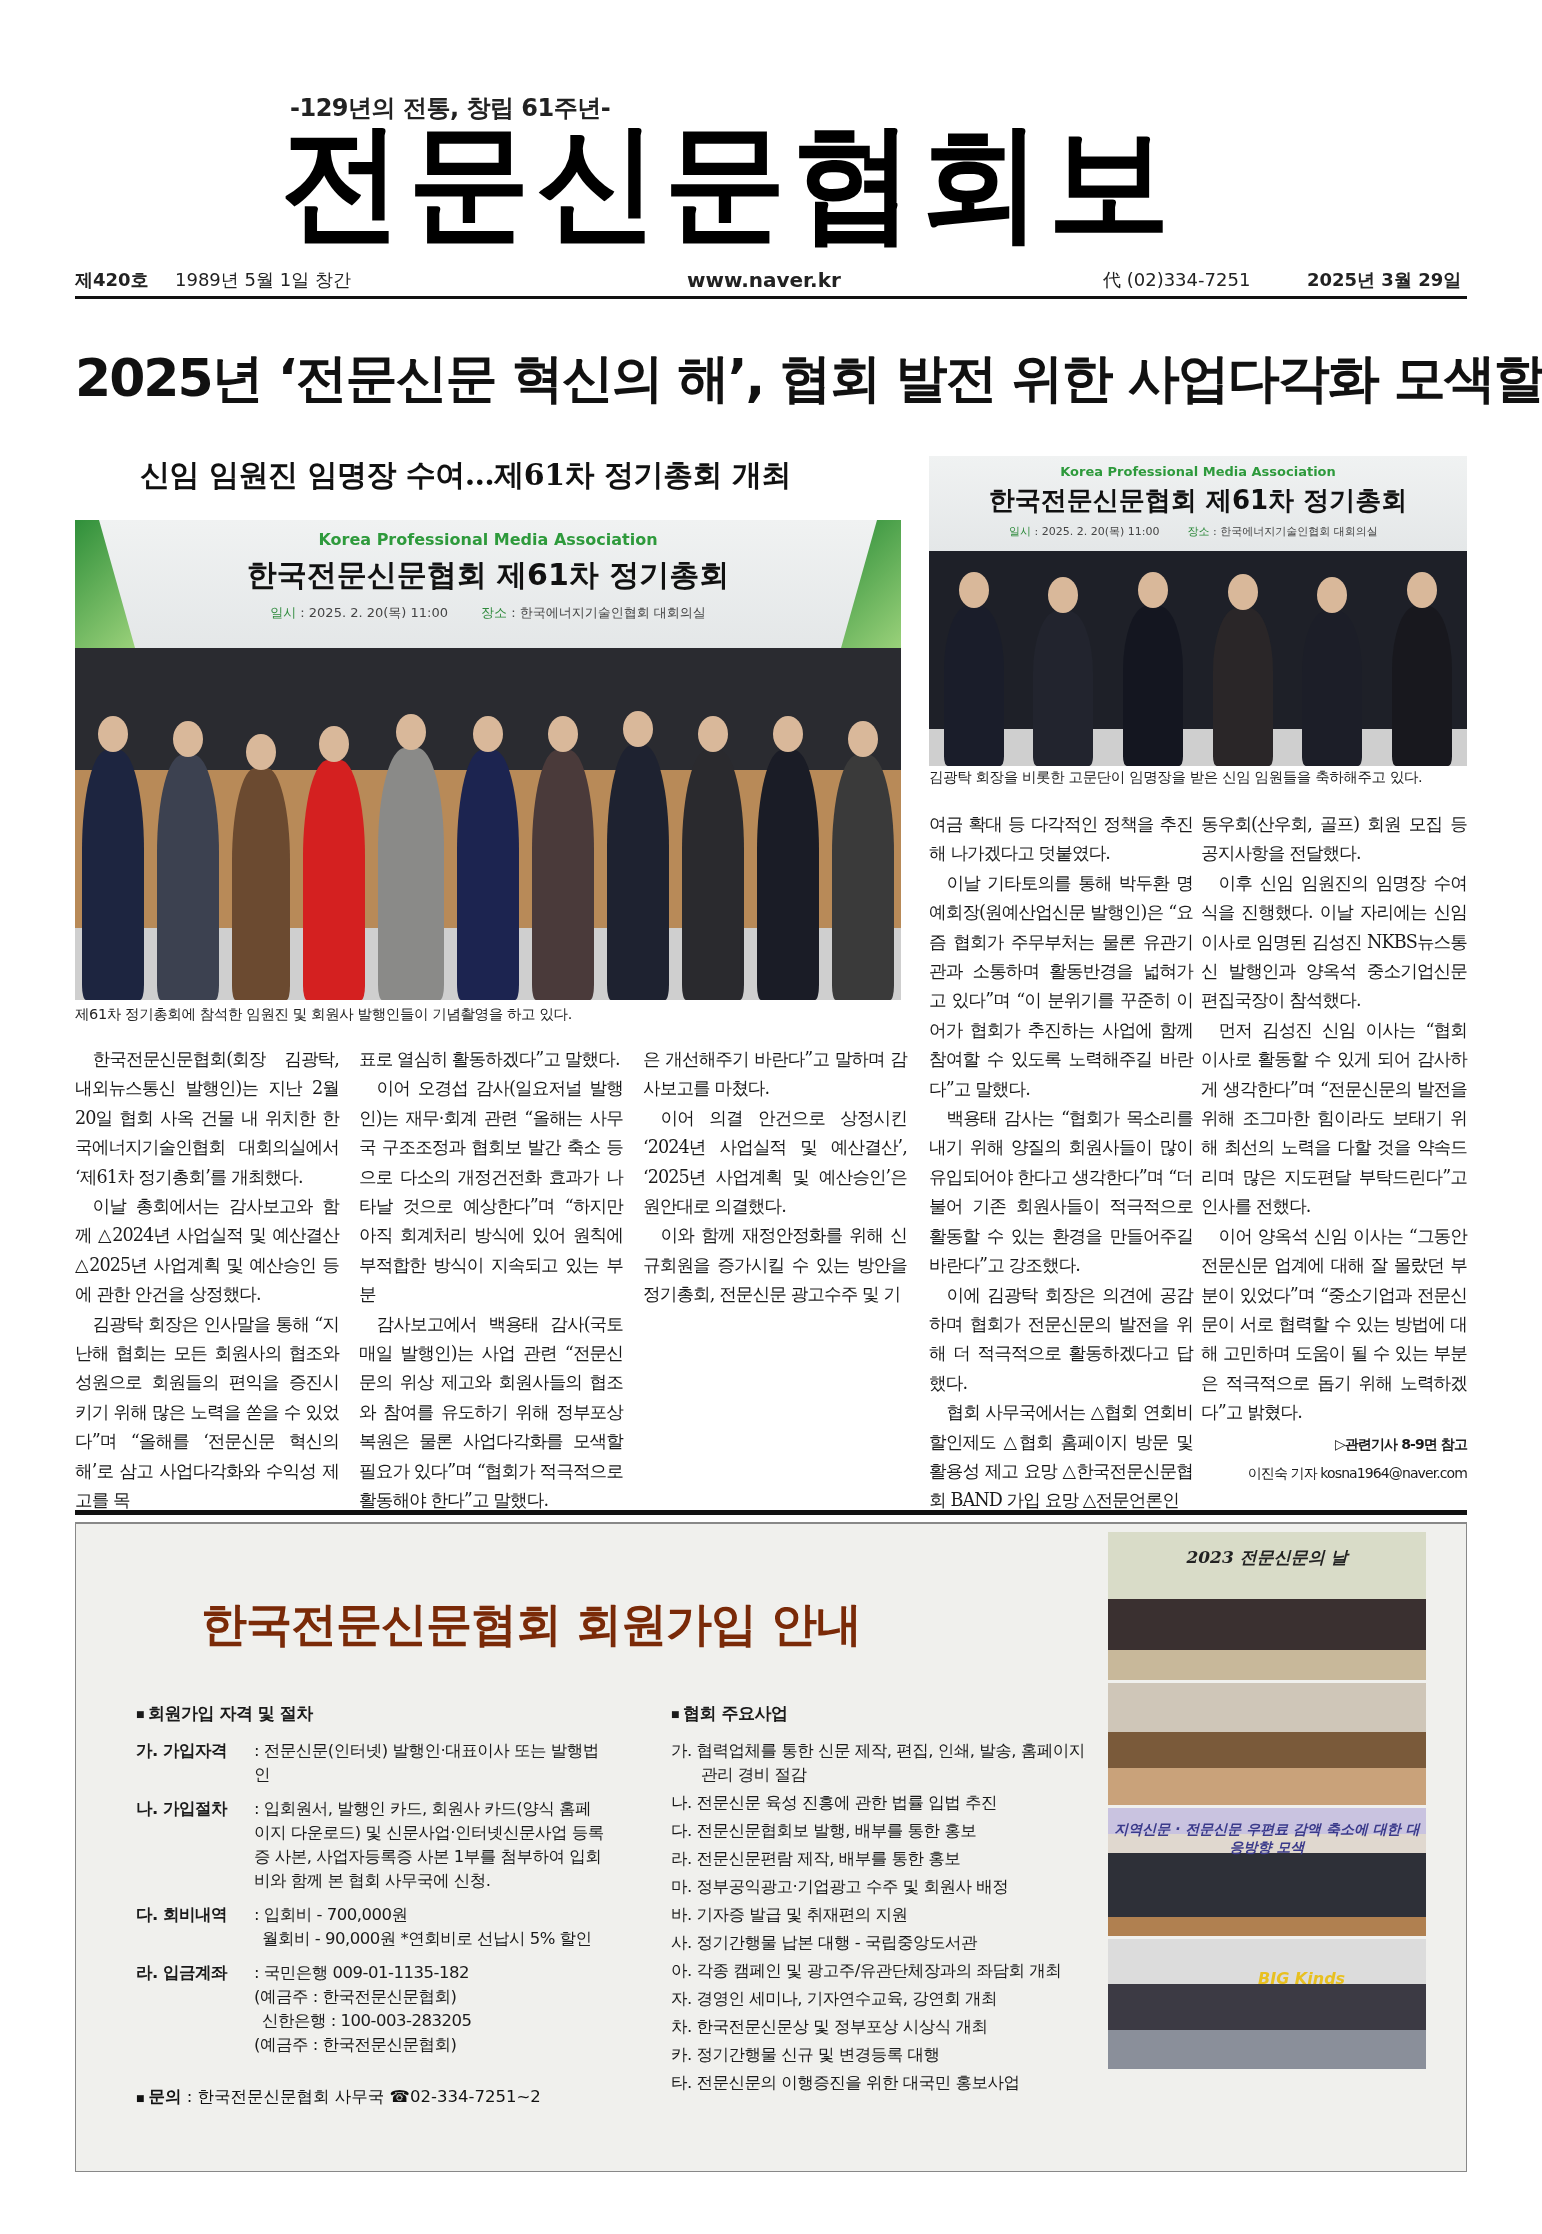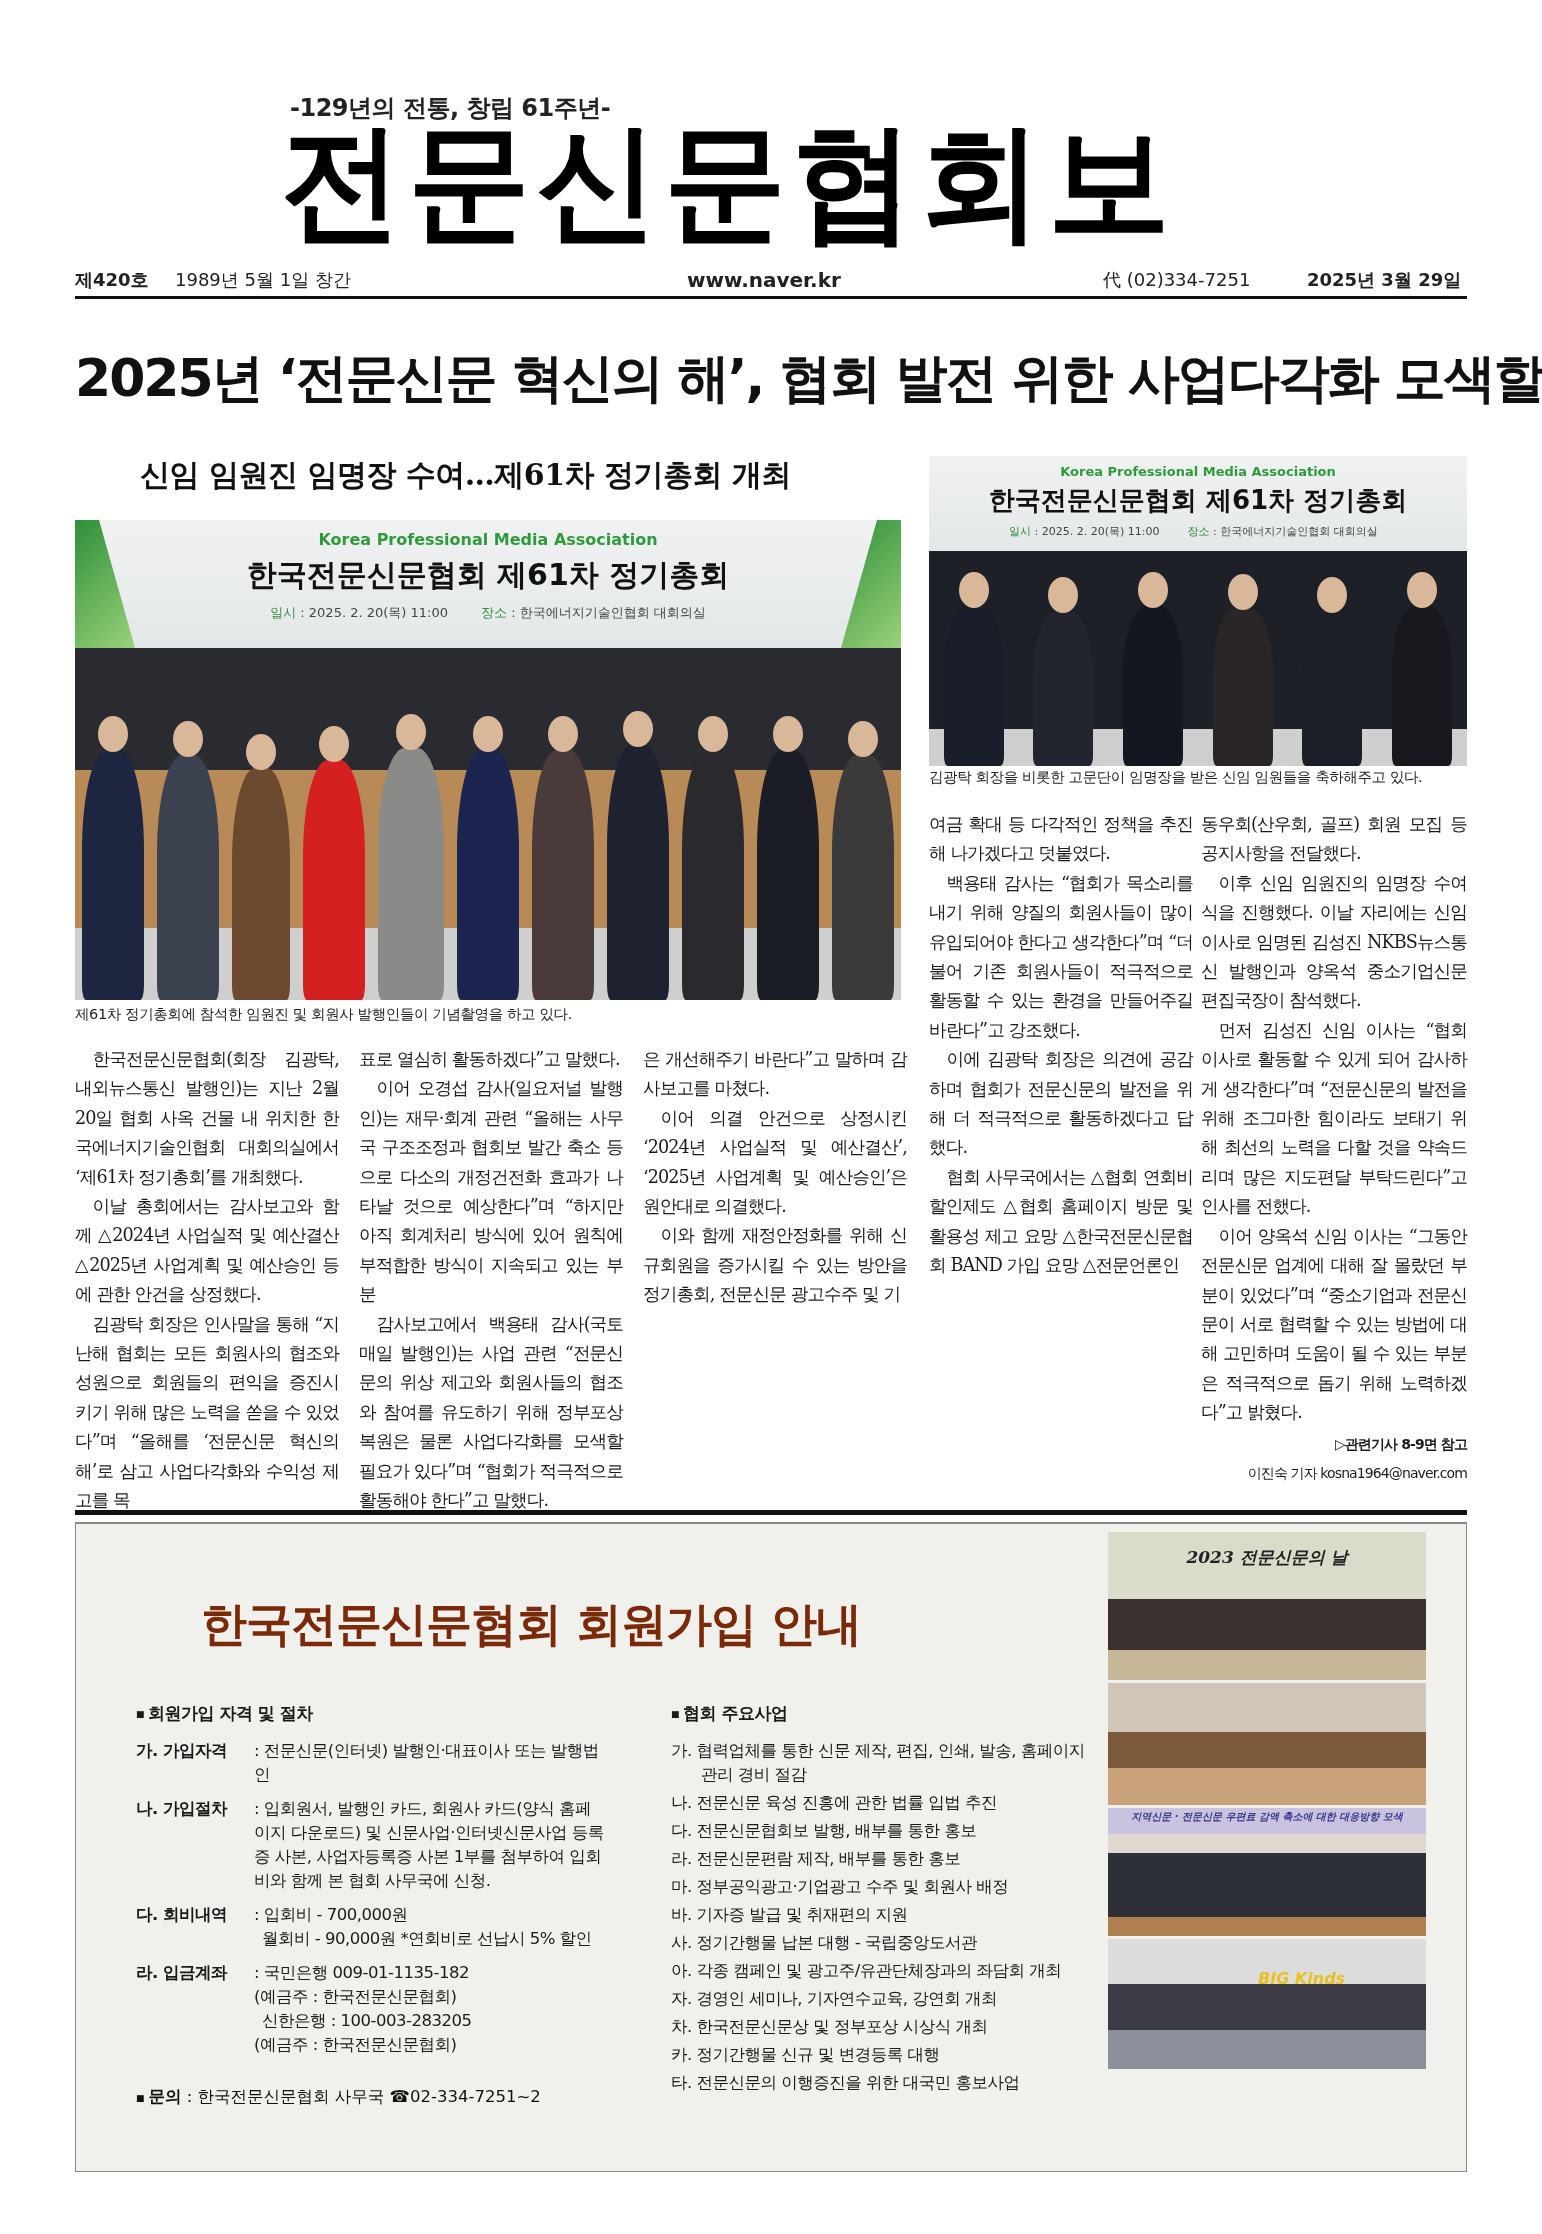--- a/index.html
+++ b/index.html
@@ -84,21 +84,21 @@
   .ad-right li { list-style: none; line-height: 24px; margin-bottom: 4px; padding-left: 30px; text-indent: -30px; }
 
   .collage { position: absolute; left: 1032px; top: 8px; width: 318px; }
   .collage .pic { width: 318px; margin-bottom: 3px; position: relative; overflow: hidden; }
   .pic1 { height: 148px; background: linear-gradient(#d9dcc8 0 45%, #3a3030 45% 80%, #c8b89a 80%); }
   .pic2 { height: 122px; background: linear-gradient(#cfc6b8 0 40%, #7a5a3a 40% 70%, #c9a27a 70%); }
   .pic3 { height: 128px; background: linear-gradient(#c9c3e0 0 20%, #e0d8cf 20% 35%, #2e3038 35% 85%, #b08050 85%); }
   .pic4 { height: 130px; background: linear-gradient(#dcdcdc 0 35%, #3c3a44 35% 70%, #8a8f9a 70%); }
   .pic .overlay { position: absolute; left: 0; right: 0; text-align: center; color: #222; font-weight: bold; font-style: italic; }
   .pic1 .overlay { top: 14px; font-size: 17px; font-family: "DejaVu Serif", serif; }
-  .pic3 .overlay { top: 2px; font-size: 10px; color: #3a3a8a; }
+  .pic3 .overlay { top: 13px; font-size: 14px; color: #3a3a8a; }
   .pic4 .overlay { top: 30px; left: 150px; font-size: 16px; color: #e8c020; text-align: left; }
 </style>
 </head>
 <body>
 
 <div class="page">
 
   <div class="tagline">-129년의 전통, 창립 61주년-</div>
   <div class="masthead-title">전문신문협회보</div>
   <div class="infobar">
@@ -172,20 +172,21 @@
     <p>이어 오경섭 감사(일요저널 발행인)는 재무·회계 관련 “올해는 사무국 구조조정과 협회보 발간 축소 등으로 다소의 개정건전화 효과가 나타날 것으로 예상한다”며 “하지만 아직 회계처리 방식에 있어 원칙에 부적합한 방식이 지속되고 있는 부분</p>
     <p>감사보고에서 백용태 감사(국토매일 발행인)는 사업 관련 “전문신문의 위상 제고와 회원사들의 협조와 참여를 유도하기 위해 정부포상 복원은 물론 사업다각화를 모색할 필요가 있다”며 “협회가 적극적으로 활동해야 한다”고 말했다.</p>
   </div>
   <div class="col col3">
     <p class="noindent">은 개선해주기 바란다”고 말하며 감사보고를 마쳤다.</p>
     <p>이어 의결 안건으로 상정시킨 ‘2024년 사업실적 및 예산결산’, ‘2025년 사업계획 및 예산승인’은 원안대로 의결했다.</p>
     <p>이와 함께 재정안정화를 위해 신규회원을 증가시킬 수 있는 방안을 정기총회, 전문신문 광고수주 및 기</p>
   </div>
   <div class="col col4">
     <p class="noindent">여금 확대 등 다각적인 정책을 추진해 나가겠다고 덧붙였다.</p>
+    <p>이날 기타토의를 통해 박두환 명예회장(원예산업신문 발행인)은 “요즘 협회가 주무부처는 물론 유관기관과 소통하며 활동반경을 넓혀가고 있다”며 “이 분위기를 꾸준히 이어가 협회가 추진하는 사업에 함께 참여할 수 있도록 노력해주길 바란다”고 말했다.</p>
     <p>백용태 감사는 “협회가 목소리를 내기 위해 양질의 회원사들이 많이 유입되어야 한다고 생각한다”며 “더불어 기존 회원사들이 적극적으로 활동할 수 있는 환경을 만들어주길 바란다”고 강조했다.</p>
     <p>이에 김광탁 회장은 의견에 공감하며 협회가 전문신문의 발전을 위해 더 적극적으로 활동하겠다고 답했다.</p>
     <p>협회 사무국에서는 △협회 연회비 할인제도 △협회 홈페이지 방문 및 활용성 제고 요망 △한국전문신문협회 BAND 가입 요망 △전문언론인</p>
   </div>
   <div class="col col5">
     <p class="noindent">동우회(산우회, 골프) 회원 모집 등 공지사항을 전달했다.</p>
     <p>이후 신임 임원진의 임명장 수여식을 진행했다. 이날 자리에는 신임 이사로 임명된 김성진 NKBS뉴스통신 발행인과 양옥석 중소기업신문 편집국장이 참석했다.</p>
     <p>먼저 김성진 신임 이사는 “협회 이사로 활동할 수 있게 되어 감사하게 생각한다”며 “전문신문의 발전을 위해 조그마한 힘이라도 보태기 위해 최선의 노력을 다할 것을 약속드리며 많은 지도편달 부탁드린다”고 인사를 전했다.</p>
     <p>이어 양옥석 신임 이사는 “그동안 전문신문 업계에 대해 잘 몰랐던 부분이 있었다”며 “중소기업과 전문신문이 서로 협력할 수 있는 방법에 대해 고민하며 도움이 될 수 있는 부분은 적극적으로 돕기 위해 노력하겠다”고 밝혔다.</p>
     <div class="related">▷관련기사 8-9면 참고</div>

